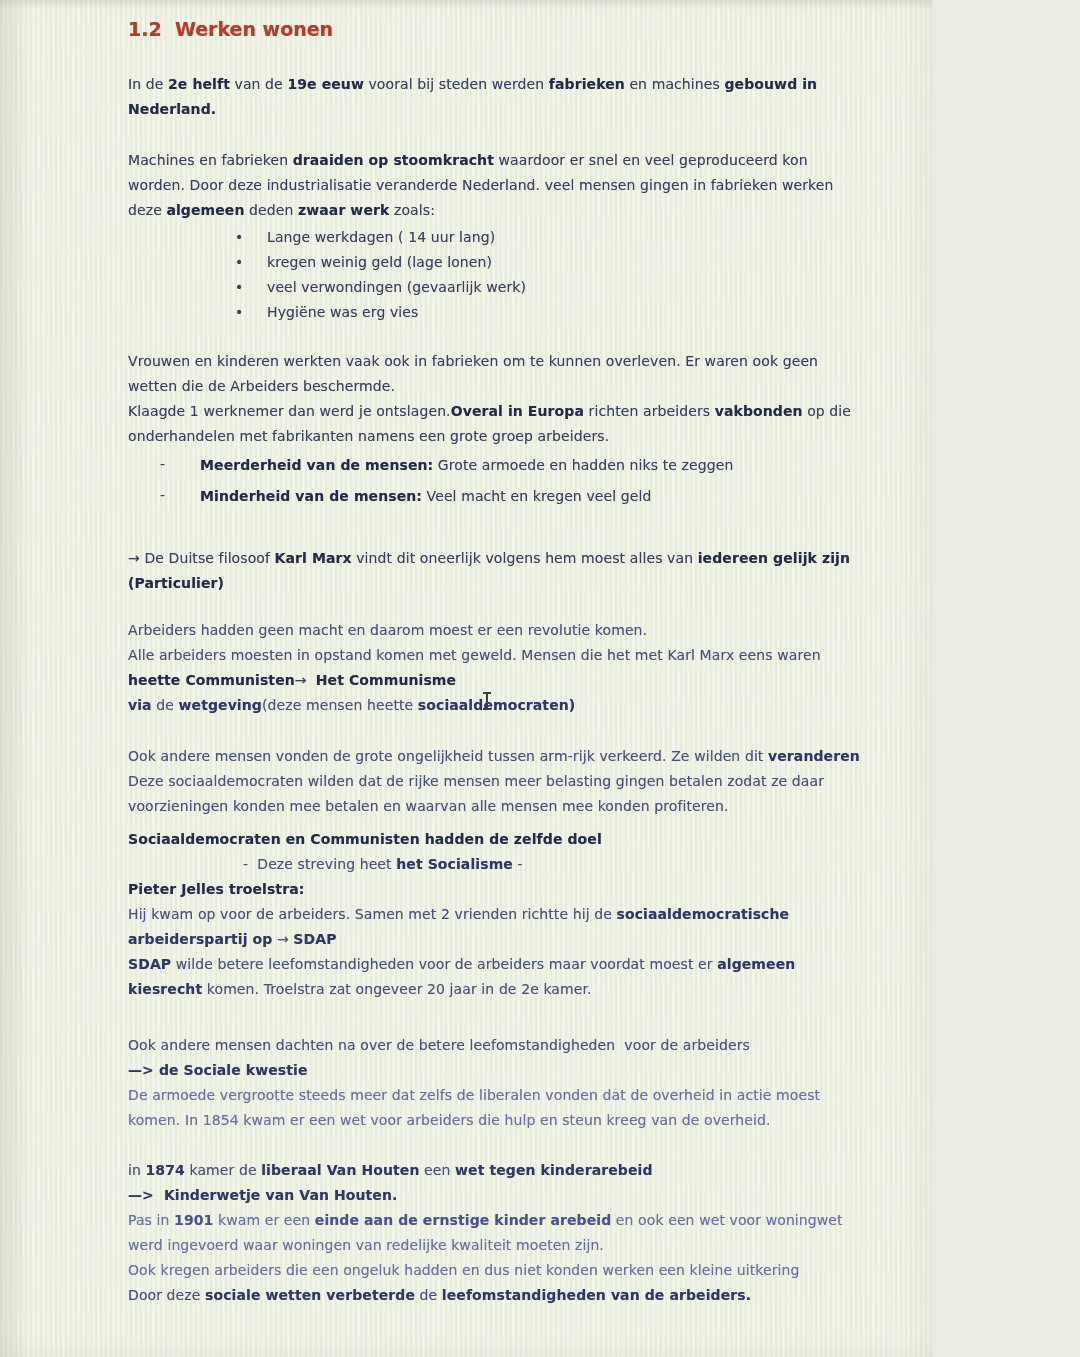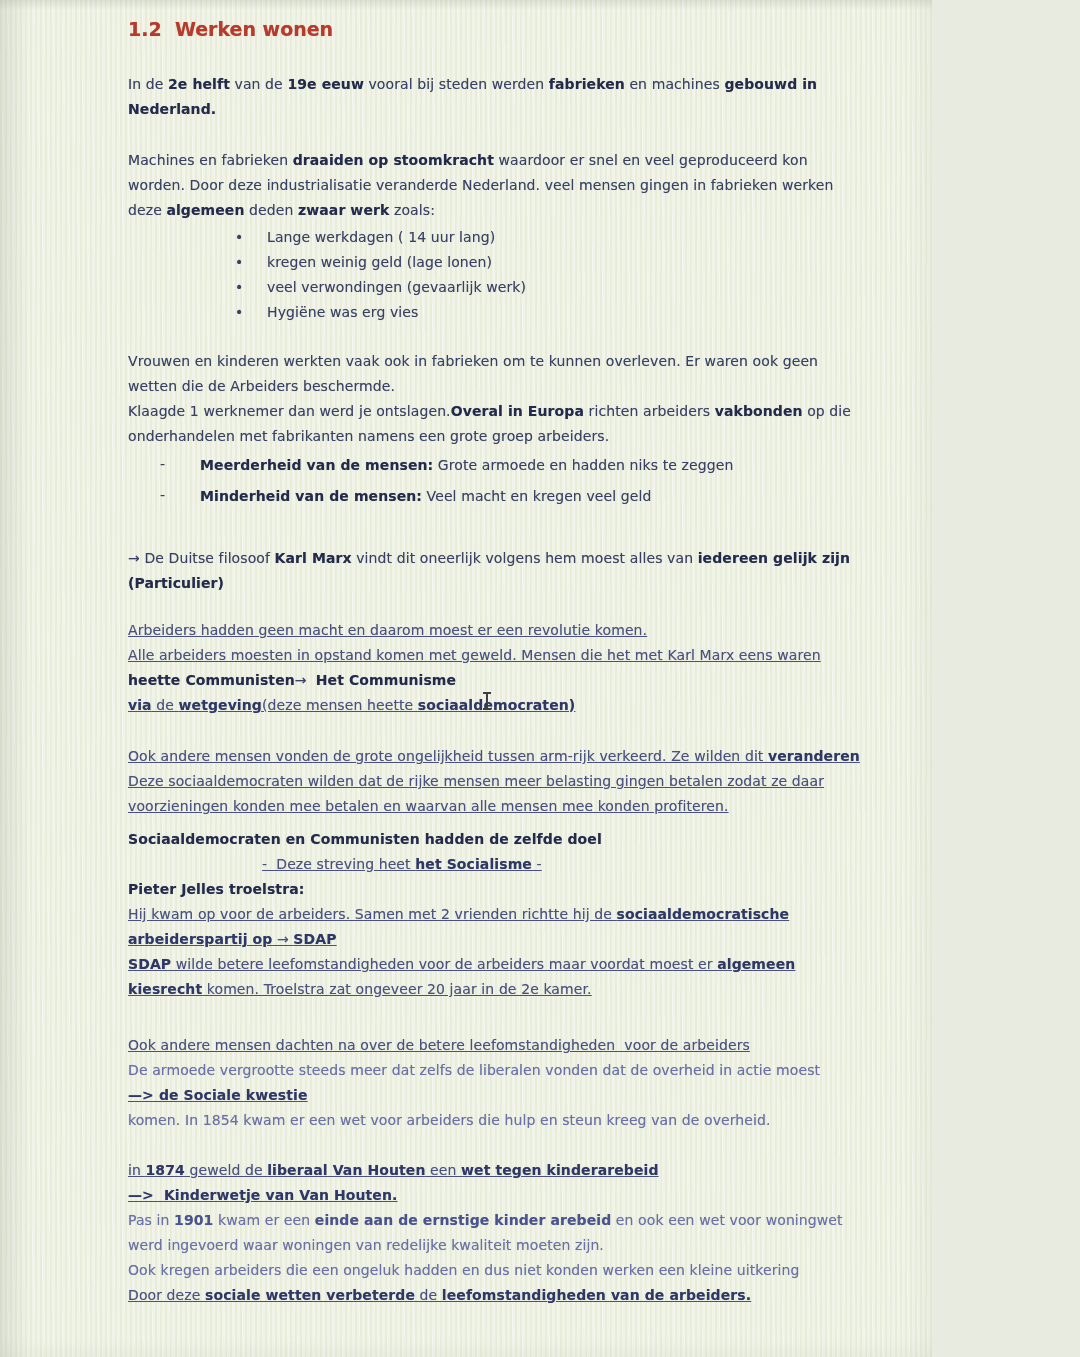--- a/index.html
+++ b/index.html
@@ -24,21 +24,21 @@
     font-size:19px;font-weight:700;line-height:26px;white-space:pre;
     text-shadow:0 0 .7px rgba(160,50,40,.55);
   }
   .line{
     position:relative;font-size:14px;line-height:25px;white-space:pre;
     letter-spacing:.1px;
     text-shadow:0 0 .7px rgba(45,55,100,.38);
   }
   .line b{font-weight:700;}
   .tone-1{color:#3a4062;} .tone-1 b{color:#232a4a;}
-  .tone-2{color:#4a517f;text-decoration:underline;} .tone-2 b{color:#2e3766;}
+  .tone-2{color:#4a517f;} .tone-2 b{color:#2e3766;}
   .tone-3{color:#6b71a8;} .tone-3 b{color:#4b538e;}
   .bullet{padding-left:139px;}
   .bullet .marker{position:absolute;left:107px;top:0;}
   .dash{padding-left:72px;line-height:28px;}
   .dash .marker{position:absolute;left:32px;top:-1px;}
   
   .ibeam{position:absolute;width:12px;height:20px;}
   .ibeam .stem{position:absolute;left:5px;top:2px;width:2px;height:16px;background:#3c3f45;}
   .ibeam .cap-top,.ibeam .cap-bot{position:absolute;left:2px;width:8px;height:2px;background:#3c3f45;}
   .ibeam .cap-top{top:1px;} .ibeam .cap-bot{bottom:1px;}
@@ -67,31 +67,31 @@
       <div class="line tone-1" style="margin-top: 36px;"><span>→ De Duitse filosoof </span><b>Karl Marx</b><span> vindt dit oneerlijk volgens hem moest alles van </span><b>iedereen gelijk zijn</b></div>
       <div class="line tone-1"><b>(Particulier)</b></div>
       <div class="line tone-2" style="margin-top: 22px;"><span>Arbeiders hadden geen macht en daarom moest er een revolutie komen.</span></div>
       <div class="line tone-2"><span>Alle arbeiders moesten in opstand komen met geweld. Mensen die het met Karl Marx eens waren</span></div>
       <div class="line tone-1"><b>heette Communisten</b><span>→  </span><b>Het Communisme</b></div>
       <div class="line tone-2"><b>via</b><span> de </span><b>wetgeving</b><span>(deze mensen heette </span><b>sociaaldemocraten)</b></div>
       <div class="line tone-2" style="margin-top: 26px;"><span>Ook andere mensen vonden de grote ongelijkheid tussen arm-rijk verkeerd. Ze wilden dit </span><b>veranderen</b></div>
       <div class="line tone-2"><span>Deze sociaaldemocraten wilden dat de rijke mensen meer belasting gingen betalen zodat ze daar</span></div>
       <div class="line tone-2"><span>voorzieningen konden mee betalen en waarvan alle mensen mee konden profiteren.</span></div>
       <div class="line tone-1" style="margin-top: 8px;"><b>Sociaaldemocraten en Communisten hadden de zelfde doel</b></div>
-      <div class="line tone-2" style="padding-left: 115px; margin-left: 19px;"><span>-  Deze streving heet </span><b>het Socialisme</b><span> -</span></div>
+      <div class="line tone-2" style="padding-left: 115px;"><span>-  Deze streving heet </span><b>het Socialisme</b><span> -</span></div>
       <div class="line tone-1"><b>Pieter Jelles troelstra:</b></div>
       <div class="line tone-2"><span>Hij kwam op voor de arbeiders. Samen met 2 vrienden richtte hij de </span><b>sociaaldemocratische</b></div>
       <div class="line tone-2"><b>arbeiderspartij op</b><span> → </span><b>SDAP</b></div>
       <div class="line tone-2"><b>SDAP</b><span> wilde betere leefomstandigheden voor de arbeiders maar voordat moest er </span><b>algemeen</b></div>
       <div class="line tone-2"><b>kiesrecht</b><span> komen. Troelstra zat ongeveer 20 jaar in de 2e kamer.</span></div>
       <div class="line tone-2" style="margin-top: 31px;"><span>Ook andere mensen dachten na over de betere leefomstandigheden  voor de arbeiders</span></div>
+      <div class="line tone-2"><b>—&gt; de Sociale kwestie</b></div>
       <div class="line tone-3"><span>De armoede vergrootte steeds meer dat zelfs de liberalen vonden dat de overheid in actie moest</span></div>
-      <div class="line tone-2"><b>—&gt; de Sociale kwestie</b></div>
       <div class="line tone-3"><span>komen. In 1854 kwam er een wet voor arbeiders die hulp en steun kreeg van de overheid.</span></div>
-      <div class="line tone-2" style="margin-top: 25px;"><span>in </span><b>1874</b><span> geweld de </span><b>liberaal Van Houten</b><span> een </span><b>wet tegen kinderarebeid</b></div>
+      <div class="line tone-2" style="margin-top: 25px;"><span>in </span><b>1874</b><span> kamer de </span><b>liberaal Van Houten</b><span> een </span><b>wet tegen kinderarebeid</b></div>
       <div class="line tone-2"><b>—&gt;  Kinderwetje van Van Houten.</b></div>
       <div class="line tone-3"><span>Pas in </span><b>1901</b><span> kwam er een </span><b>einde aan de ernstige kinder arebeid</b><span> en ook een wet voor woningwet</span></div>
       <div class="line tone-3"><span>werd ingevoerd waar woningen van redelijke kwaliteit moeten zijn.</span></div>
       <div class="line tone-3"><span>Ook kregen arbeiders die een ongeluk hadden en dus niet konden werken een kleine uitkering</span></div>
       <div class="line tone-2"><span>Door deze </span><b>sociale wetten verbeterde</b><span> de </span><b>leefomstandigheden van de arbeiders.</b></div>
     </div>
   <div class="ibeam" style="left: 481px; top: 691px;">
     <span class="cap-top"></span>
     <span class="stem"></span>
     <span class="cap-bot"></span>

